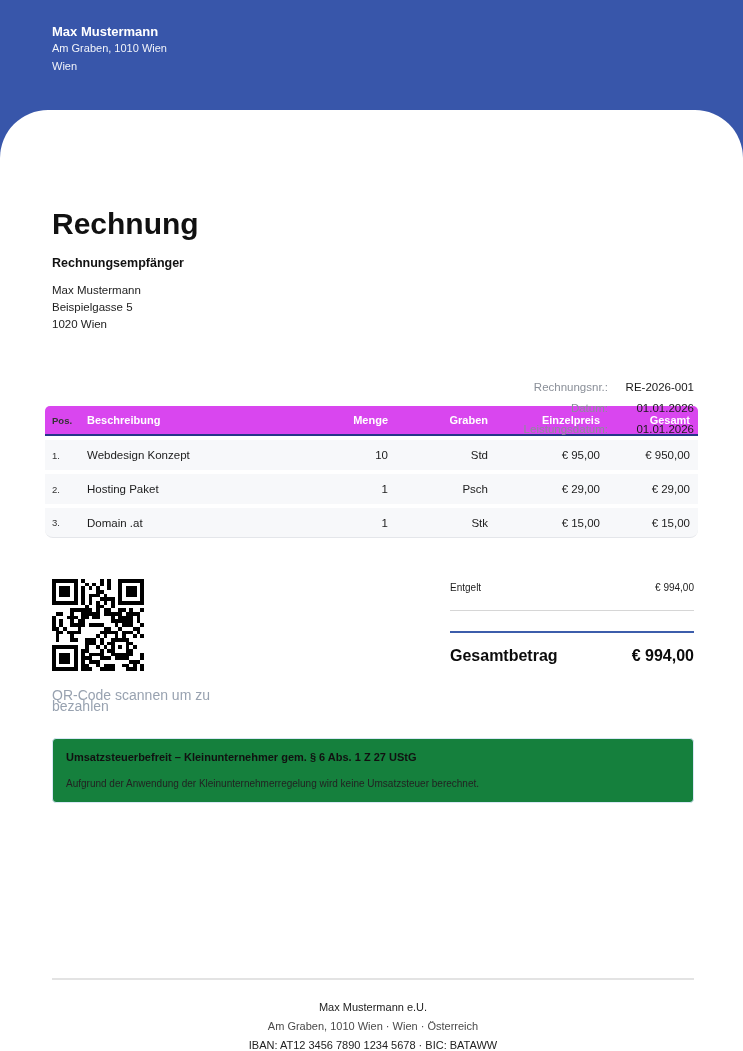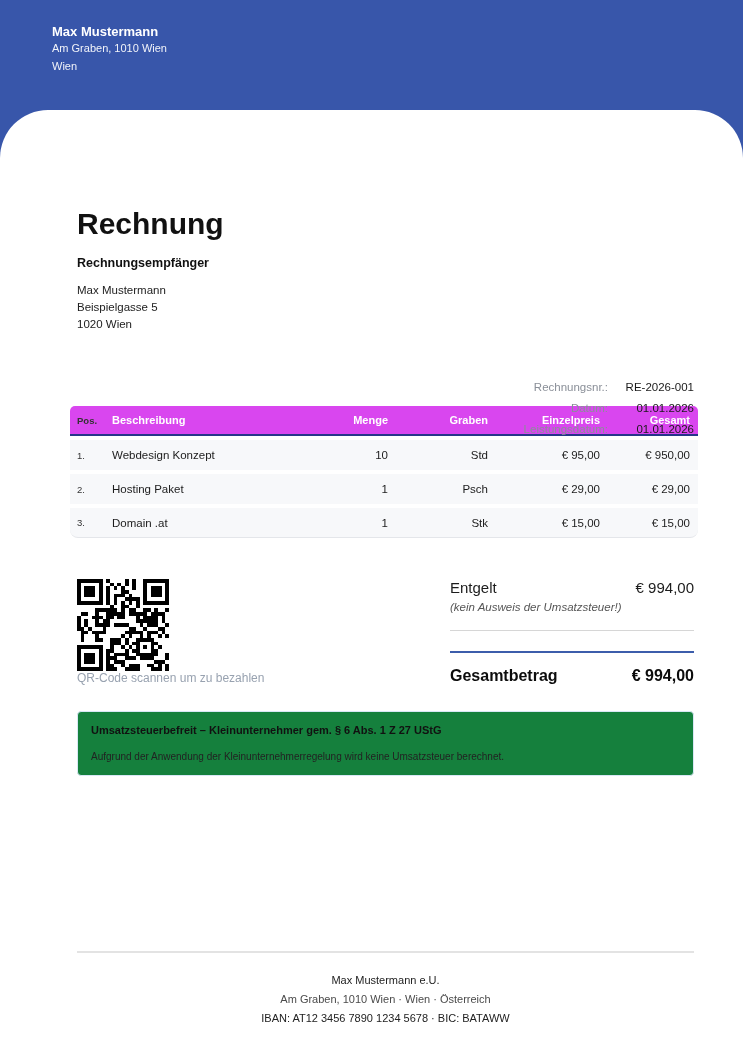--- a/index.html
+++ b/index.html
@@ -22,21 +22,20 @@
   .banner-name { color: #ffffff; font-size: 13px; font-weight: bold; line-height: 16px; }
   .banner-addr { color: rgba(255,255,255,0.93); font-size: 11px; line-height: 14px; margin-top: 1px; }
   .banner-city { color: rgba(255,255,255,0.93); font-size: 11px; line-height: 14px; margin-top: 4px; }
 
   
   .card {
     position: absolute; top: 110px; left: 0;
     width: 743px; height: 941px;
     background: #ffffff;
     border-radius: 48px 48px 0 0;
-    padding-left: 25px;
   }
   .content { padding: 0 49px 0 52px; position: relative; }
 
   .doc-title { margin-top: 98px; font-size: 30px; line-height: 32px; font-weight: bold; color: #111; }
   .recipient-heading { margin-top: 16px; font-size: 12.5px; font-weight: bold; color: #111; }
   .recipient { margin-top: 12px; }
   .recipient div { font-size: 11.5px; line-height: 17px; color: #222; }
 
   .meta { position: absolute; top: 169px; right: 49px; }
   .meta-row { display: flex; justify-content: flex-end; line-height: 21px; font-size: 11.5px; }
@@ -64,24 +63,24 @@
   .trow:last-child { border-radius: 0 0 8px 8px; border-bottom: 1px solid #e4e6ea; }
   .c-pos { padding-left: 7px; font-size: 9.5px; color: #333; }
   .c-desc { padding-left: 0; text-align: left; }
   .c-qty, .c-unit { text-align: right; }
   .c-price, .c-total { text-align: right; padding-right: 8px; }
 
   
   .pay-row { display: flex; justify-content: space-between; margin-top: 41px; }
   .qr-wrap { width: 200px; }
   .qr-box { width: 92px; height: 92px; }
-  .qr-caption { margin-top: 2px; font-size: 12px; color: #98a2b0; line-height: 11px; }
+  .qr-caption { margin-top: 19px; font-size: 14px; color: #98a2b0; line-height: 11px; }
 
   .totals { width: 244px; }
-  .tot-line { display: flex; justify-content: space-between; font-size: 15px; line-height: 17px; color: #1c1c1c; }
+  .tot-line { display: flex; justify-content: space-between; font-size: 10px; line-height: 17px; color: #1c1c1c; }
   .tax-note { font-size: 11.5px; font-style: italic; color: #555; line-height: 17px; margin-top: 3px; }
   .hr-thin { border: 0; border-top: 1px solid #d6d6d6; margin-top: 14px; }
   .hr-blue { border: 0; border-top: 2.5px solid #3c5dab; margin-top: 20px; }
   .tot-final { display: flex; justify-content: space-between; margin-top: 14px; font-size: 16px; font-weight: bold; color: #0c0c0c; }
 
   
   .note {
     margin: 26px 49px 0 52px;
     background: #15803d;
     border: 1px solid #d8e7f5;
@@ -506,21 +505,20 @@
               </g>
             </svg></div>
         <div class="qr-caption">QR-Code scannen um zu bezahlen</div>
       </div>
 
       <div class="totals">
         <div class="tot-line">
           <span>Entgelt</span>
           <span>€ 994,00</span>
         </div>
-        <div class="tax-note">(kein Ausweis der Umsatzsteuer!)</div>
         <hr class="hr-thin">
         <hr class="hr-blue">
         <div class="tot-final">
           <span>Gesamtbetrag</span>
           <span>€ 994,00</span>
         </div>
       </div>
     </div>
   </div>
 

